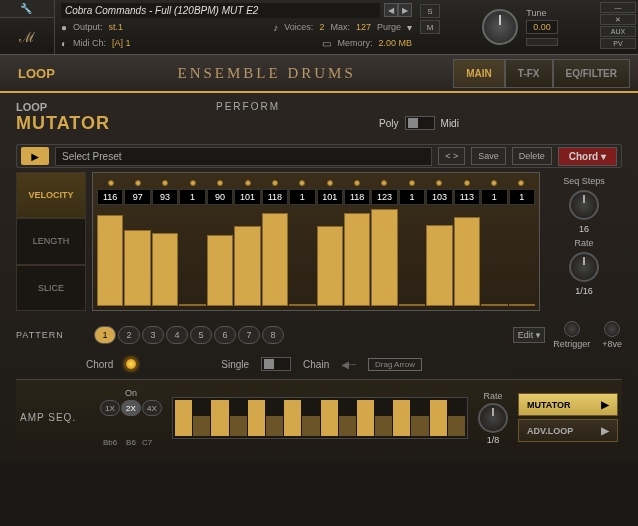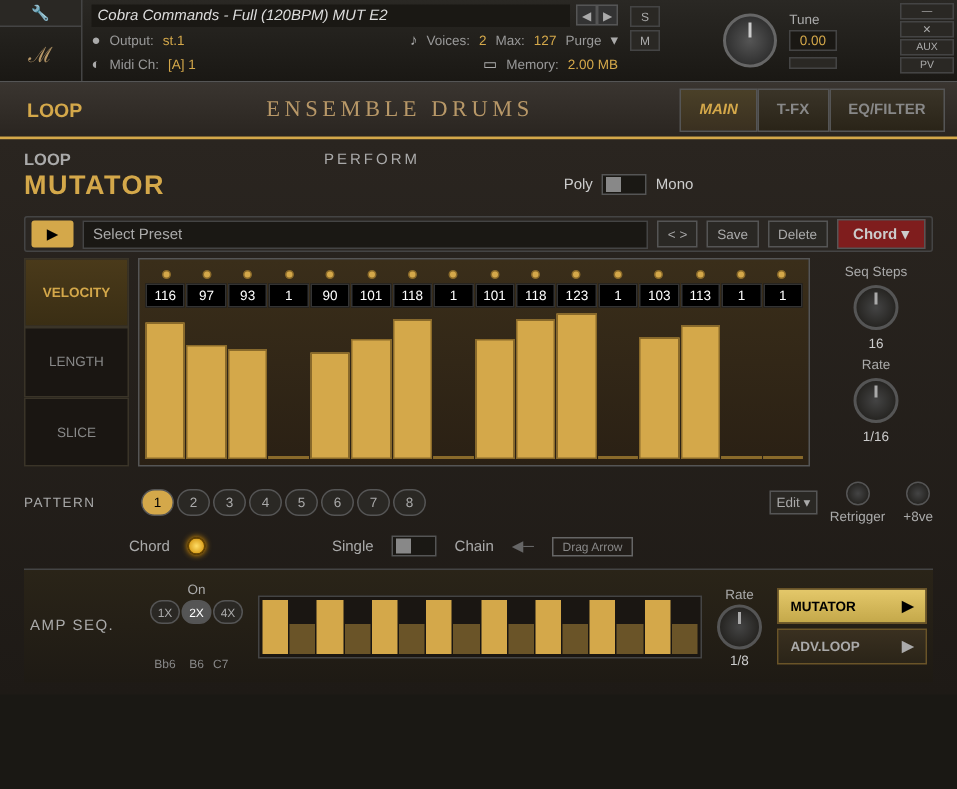--- a/index.html
+++ b/index.html
@@ -29,21 +29,21 @@
 .tune-val { background:#1a1814; border:1px solid #444; padding:1px 6px; color:#d4a84a; font-size:9px; text-align:center; }
 .hdr-icons { width:40px; display:flex; flex-direction:column; gap:1px; padding:2px; }
 .hdr-icons div { height:11px; background:#2a2824; border:1px solid #444; font-size:7px; display:flex; align-items:center; justify-content:center; cursor:pointer; }
 
 
 .tabs { height:38px; display:flex; align-items:center; background:linear-gradient(#3a3530,#2a2520); border-bottom:2px solid #d4a84a; }
 .tab-l { width:80px; padding-left:18px; color:#d4a84a; font-size:13px; font-weight:bold; }
 .tab-c { flex:1; text-align:center; color:#b89868; font-size:15px; letter-spacing:3px; font-family:serif; }
 .tab-r { display:flex; gap:0; padding-right:8px; }
 .tab { padding:8px 12px; color:#888; font-size:10px; font-weight:bold; cursor:pointer; background:linear-gradient(#3a3428,#2a2418); border:1px solid #555; }
-.tab.active { color:#d4a84a; background:linear-gradient(#4a4028,#3a3020);font-style:italic; }
+.tab.active { color:#d4a84a; background:linear-gradient(#4a4028,#3a3020); }
 
 
 .main { padding:8px 16px; background:linear-gradient(#2a2520,#1e1a16); }
 .title-row { display:flex; align-items:flex-start; margin-bottom:10px; }
 .title-l { flex:0 0 200px; }
 .title-l .t1 { color:#aaa; font-size:11px; font-weight:bold; }
 .title-l .t2 { color:#d4a84a; font-size:18px; font-weight:bold; letter-spacing:1px; }
 .perf { flex:1; text-align:left; }
 .perf-lbl { color:#aaa; font-size:10px; letter-spacing:2px; margin-bottom:4px; }
 .perf-ctl { display:flex; align-items:center; justify-content:center; gap:6px; color:#ccc; }
@@ -184,21 +184,21 @@
   <div class="title-row">
     <div class="title-l">
       <div class="t1">LOOP</div>
       <div class="t2">MUTATOR</div>
     </div>
     <div class="perf">
       <div class="perf-lbl">PERFORM</div>
       <div class="perf-ctl">
         <span>Poly</span>
         <div class="switch"></div>
-        <span>Mono</span>
+        <span>Midi</span>
       </div>
     </div>
   </div>
 
   <div class="preset-bar">
     <div class="play-btn">▶</div>
     <div class="preset-sel">Select Preset</div>
     <div class="pb-btn">&lt; &gt;</div>
     <div class="pb-btn">Save</div>
     <div class="pb-btn">Delete</div>

